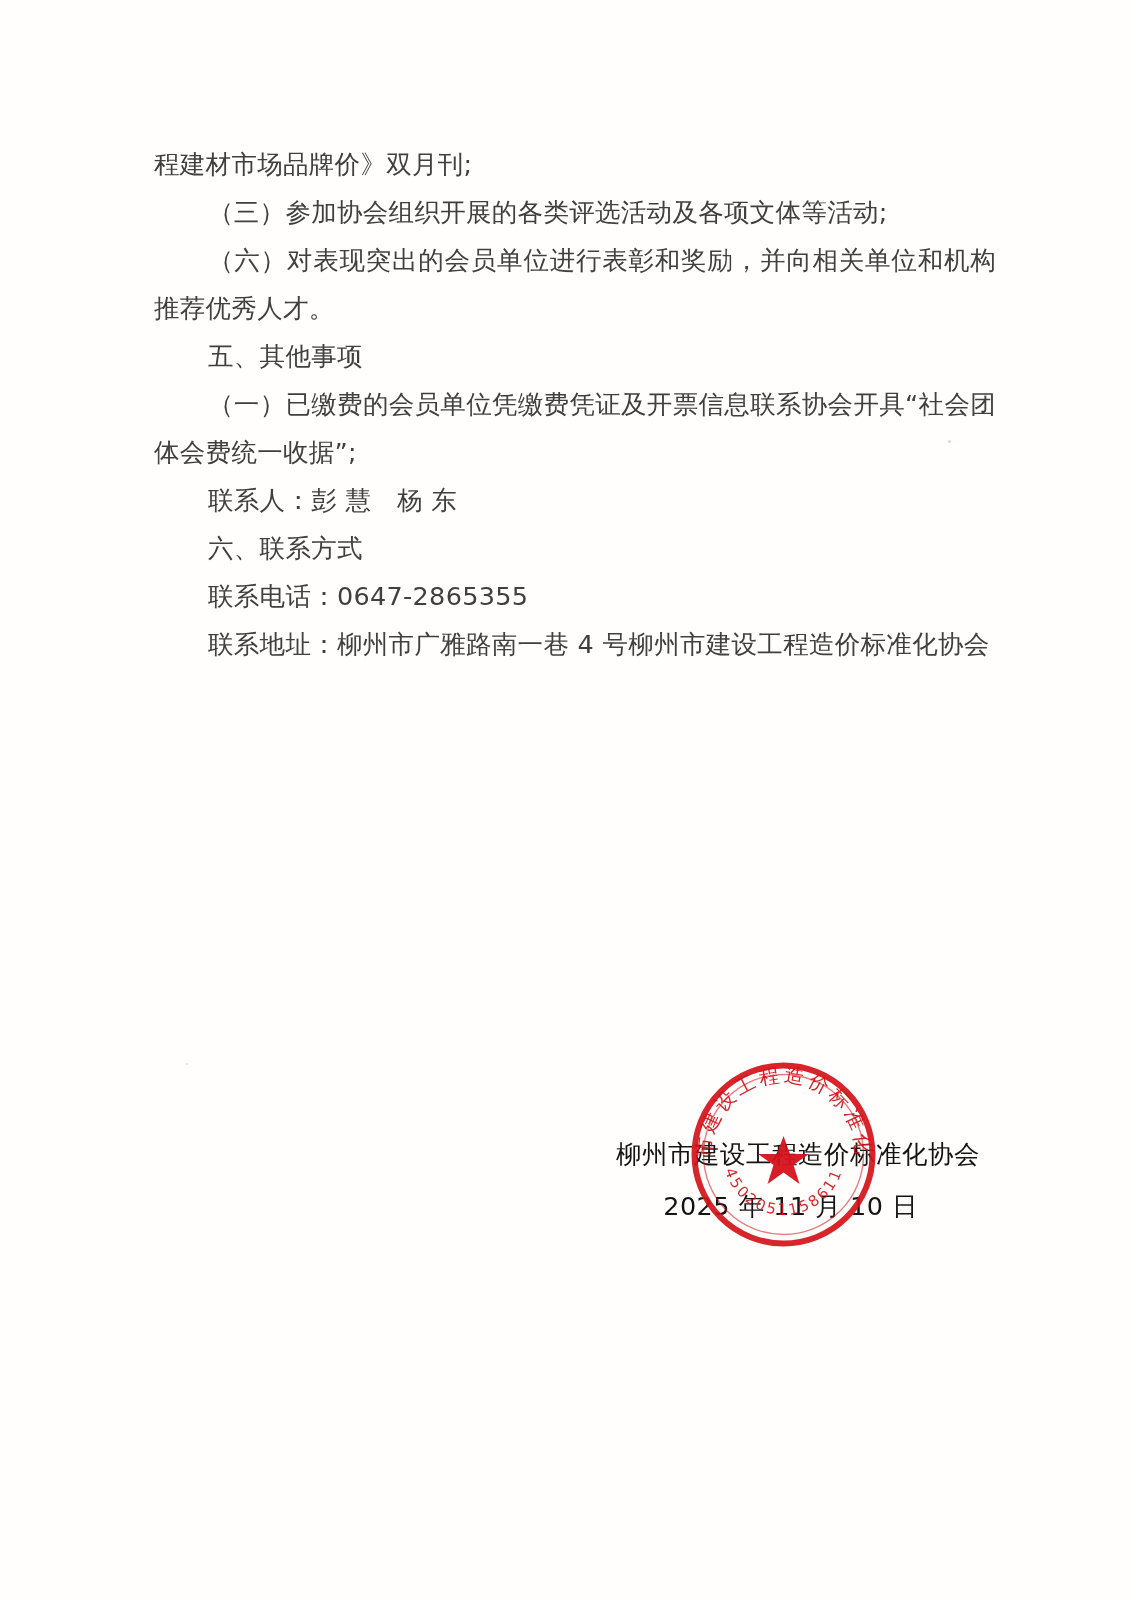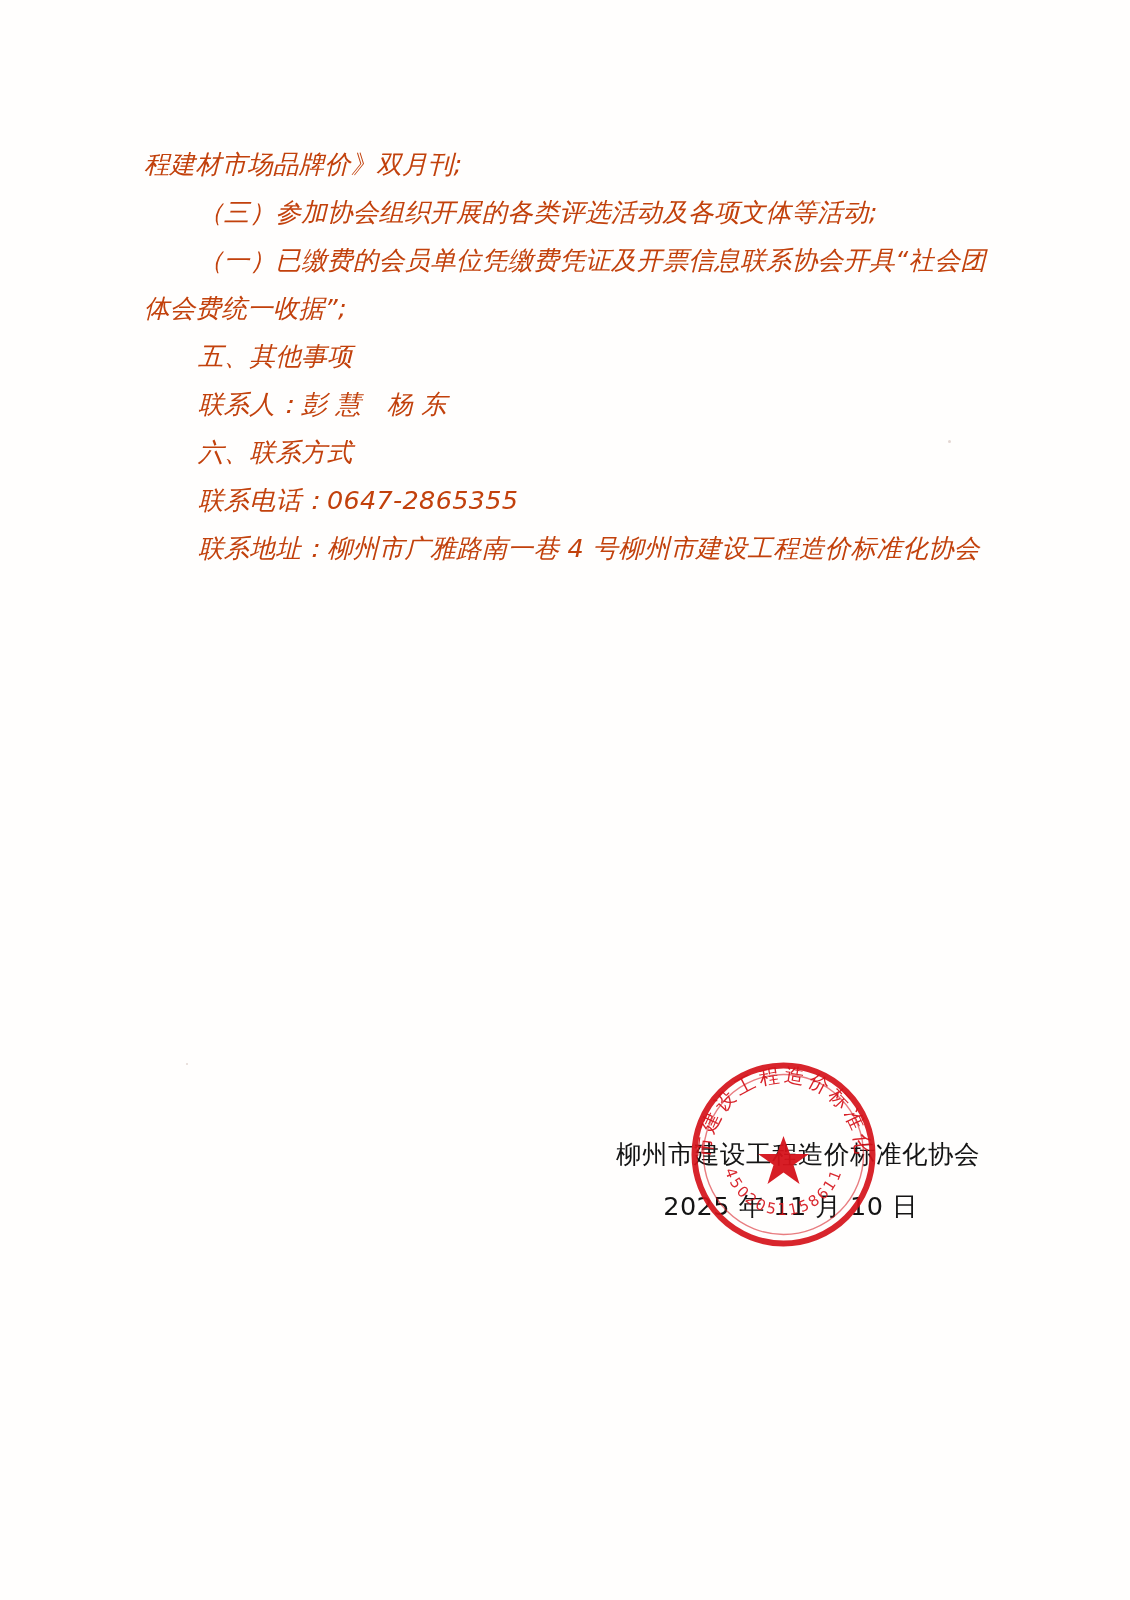--- a/index.html
+++ b/index.html
@@ -17,30 +17,29 @@
   }
   .page {
     position: absolute;
     left: 0; top: 0;
     width: 1130px;
     height: 1600px;
     background: #fffefd;
   }
   .body-text {
     position: absolute;
-    left: 144px;
+    left: 154px;
     top: 140px;
     width: 842px;
     font-size: 25.5px;
     line-height: 48px;
     letter-spacing: 0.3px;
-    color: #c2410c;
+    color: #404040;
     text-align: justify;
     text-justify: inter-ideograph;
-    font-style: italic;
   }
   .para {
     margin: 0;
     padding: 0;
     text-indent: 0;
   }
   .indent1 { text-indent: 54px; }
   .indent-head { text-indent: 54px; }
   .signature-block {
     position: absolute;
@@ -75,22 +74,23 @@
   }
 </style>
 </head>
 <body>
 
 <div class="page">
 
   <div class="body-text">
     <p class="para">程建材市场品牌价》双月刊;</p>
     <p class="para indent1">（三）参加协会组织开展的各类评选活动及各项文体等活动;</p>
+    <p class="para indent1">（六）对表现突出的会员单位进行表彰和奖励，并向相关单位和机构推荐优秀人才。</p>
+    <p class="para indent-head">五、其他事项</p>
     <p class="para indent1">（一）已缴费的会员单位凭缴费凭证及开票信息联系协会开具“社会团体会费统一收据”;</p>
-    <p class="para indent-head">五、其他事项</p>
     <p class="para indent1">联系人：彭 慧　杨 东</p>
     <p class="para indent-head">六、联系方式</p>
     <p class="para indent1">联系电话：0647-2865355</p>
     <p class="para indent1">联系地址：柳州市广雅路南一巷 4 号柳州市建设工程造价标准化协会</p>
   </div>
 
   <div class="signature-block">
     <span class="sig-line">柳州市建设工程造价标准化协会</span>
     <span class="sig-line sig-date">2025 年 11 月 10 日</span>
   </div>

